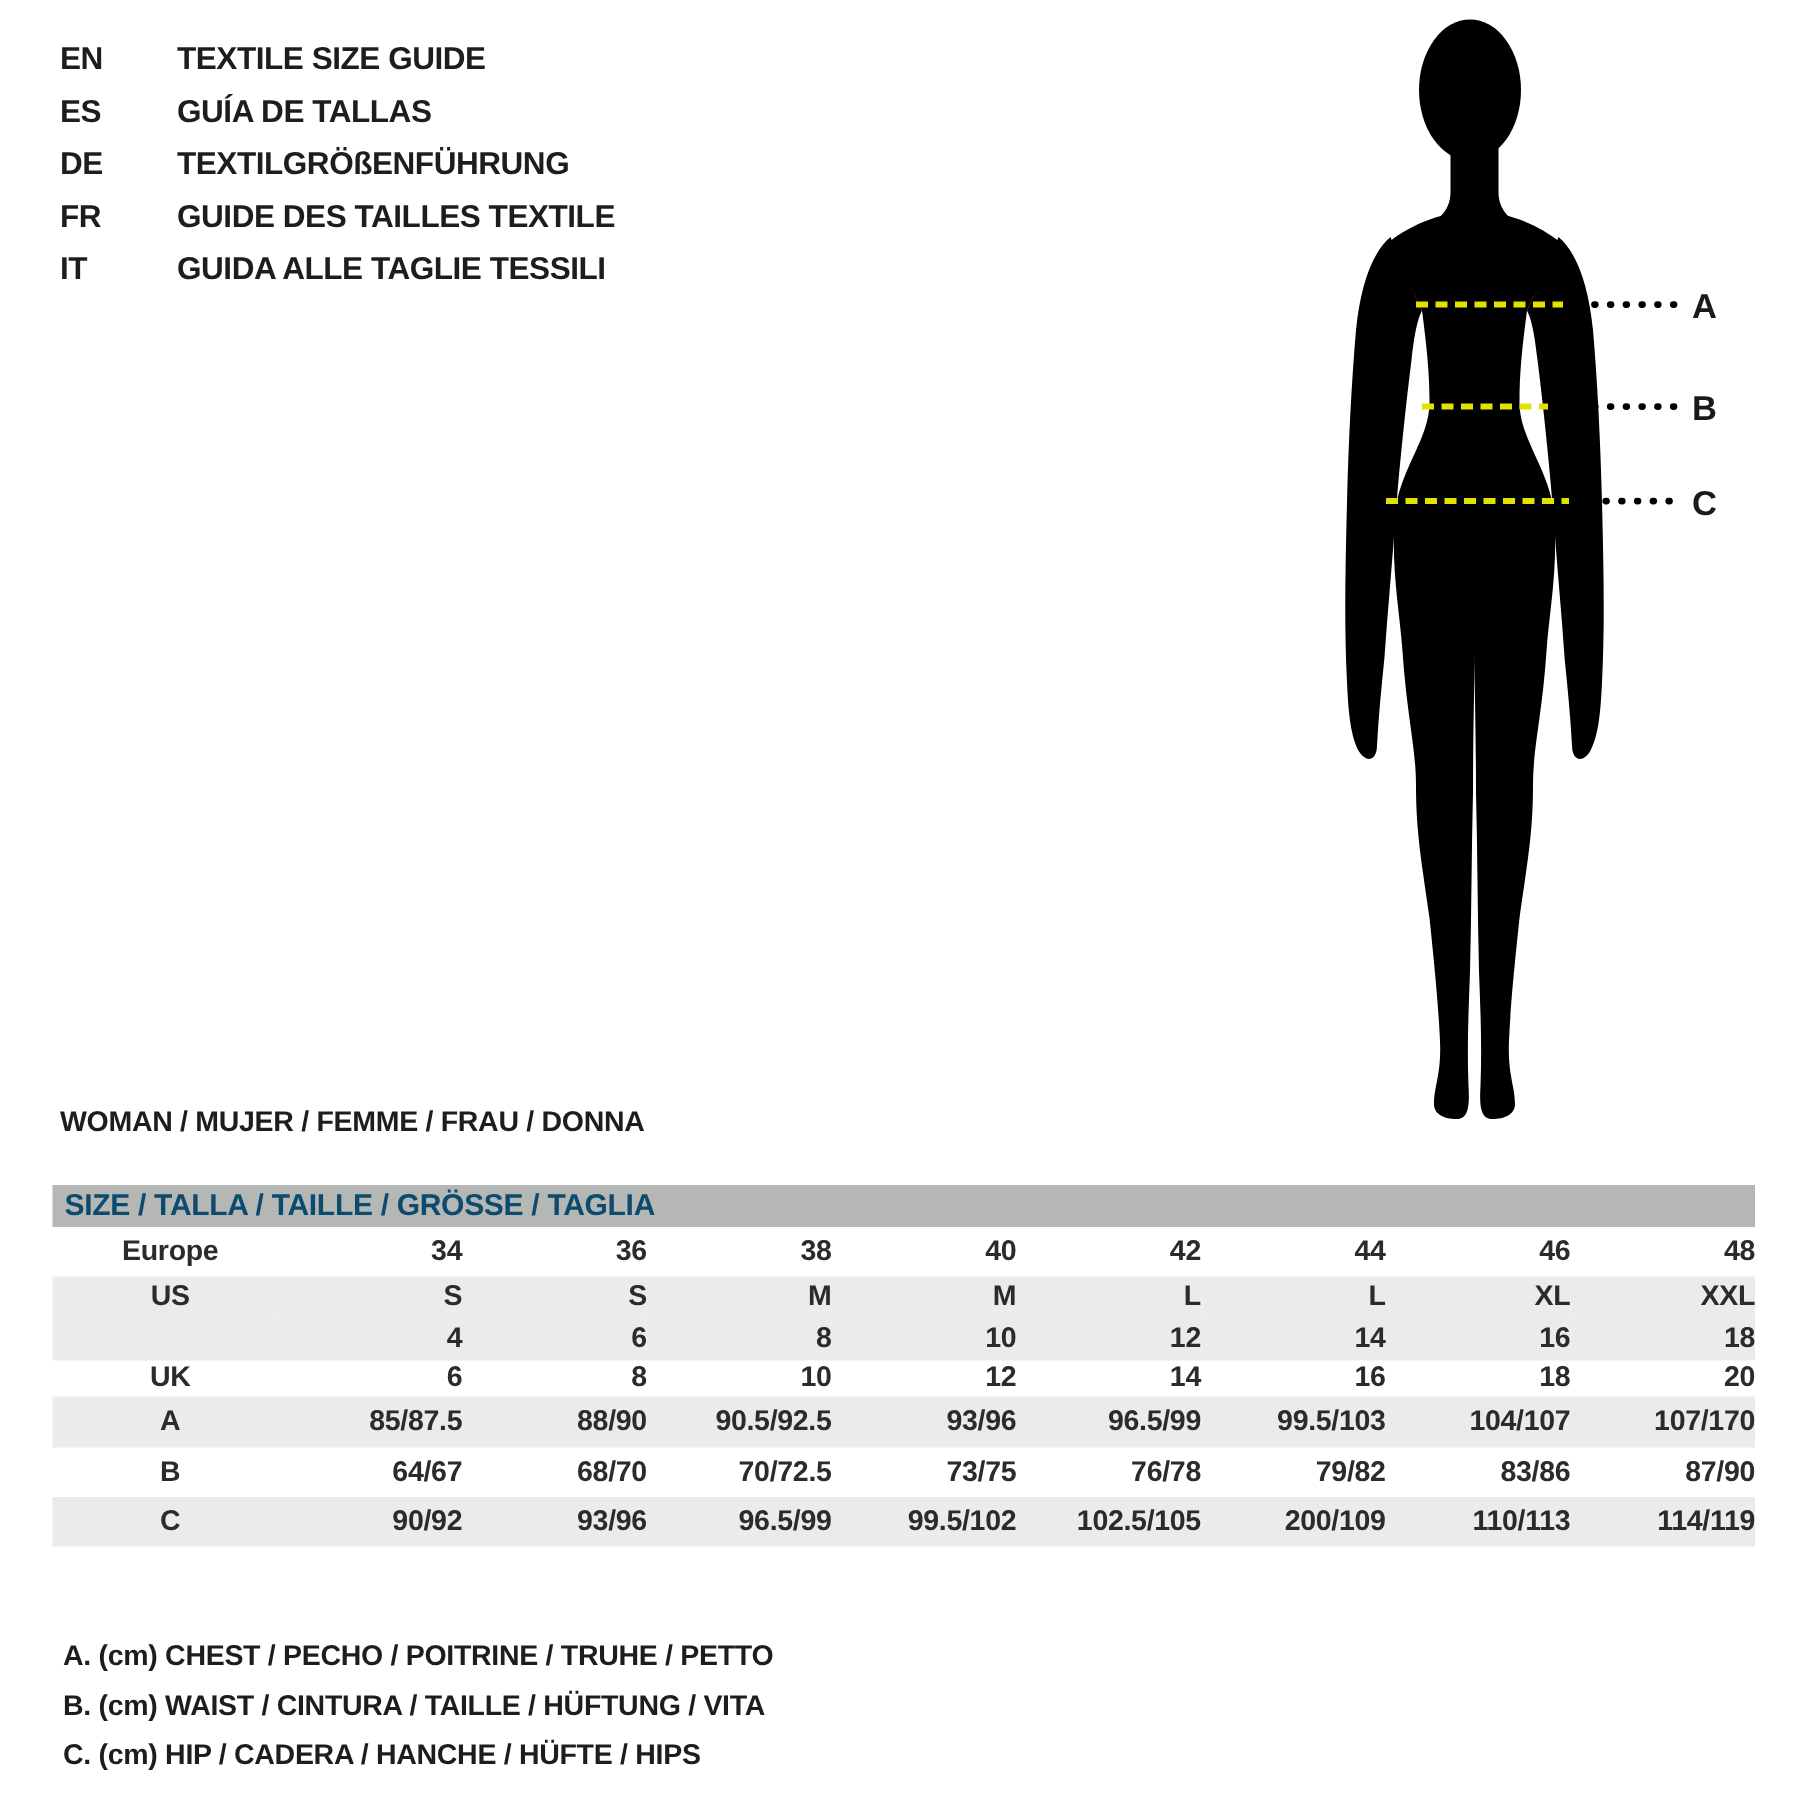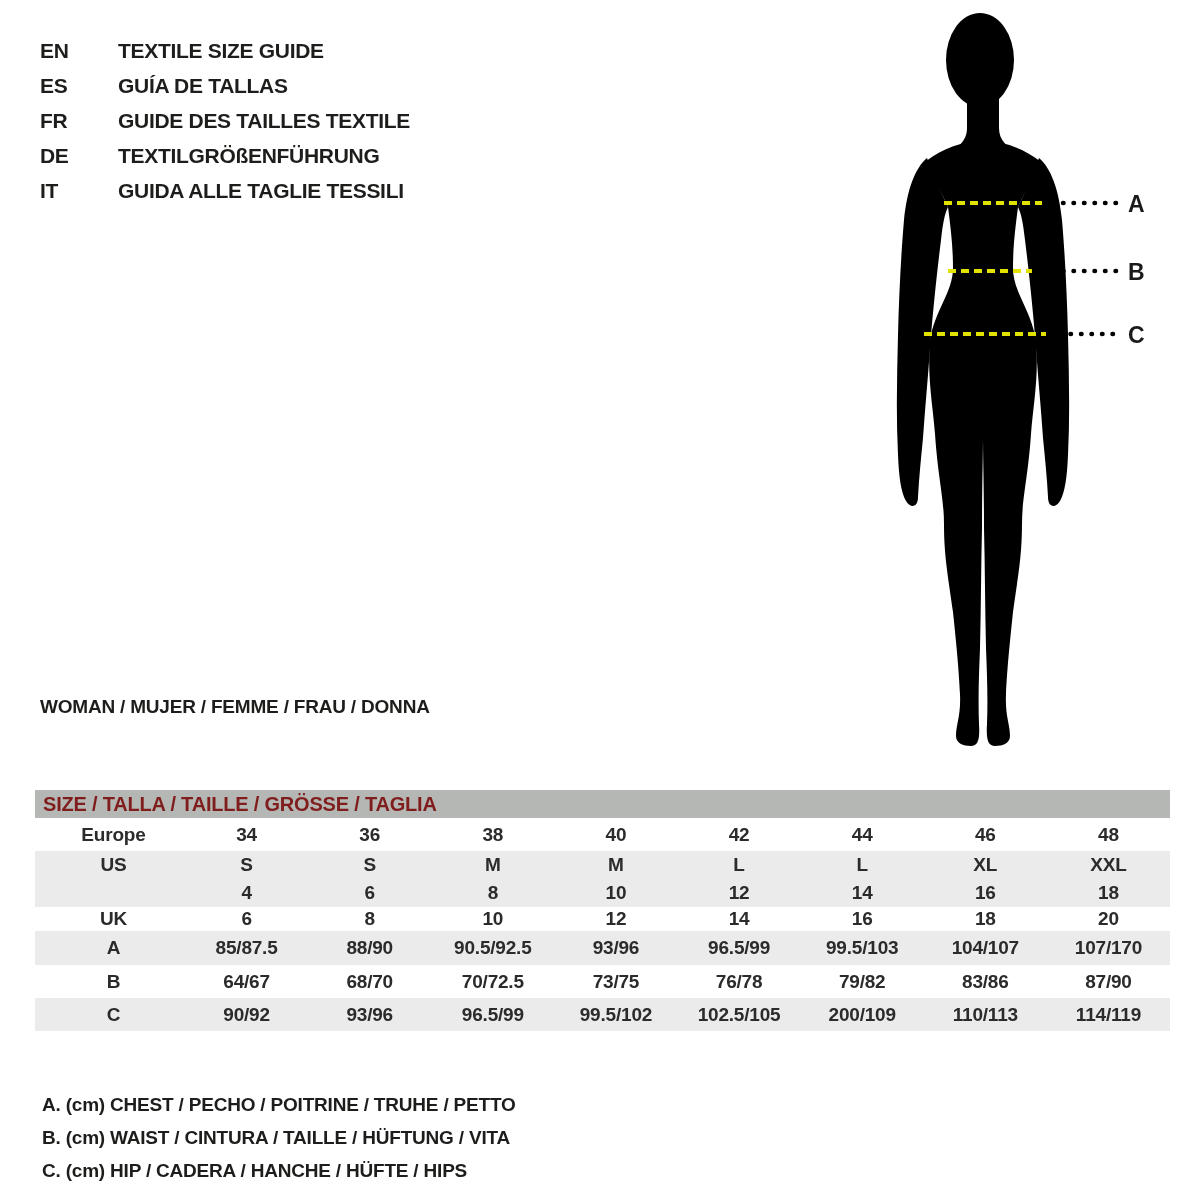--- a/index.html
+++ b/index.html
@@ -12,73 +12,73 @@
     position: relative;
     width: 1200px; height: 1200px;
     background: #ffffff;
     color: #1d1d1b;
     overflow: hidden;
   }
 
   
   .lang-list { position: absolute; left: 40px; top: 28px; }
   .lang-row {
-    display: flex; align-items: flex-end;
+    display: flex; align-items: flex-start;
     height: 35px;
     font-size: 21px; font-weight: bold;
     letter-spacing: -0.3px;
     white-space: nowrap;
   }
   .lang-code { width: 78px; flex: 0 0 78px; }
 
   
   .figure { position: absolute; left: 880px; top: 10px; width: 290px; height: 740px; margin: 0; }
   .yline { stroke-width: 4; stroke-dasharray: 8 5; fill: none; }
   .bline { stroke-width: 4.5; stroke-dasharray: 0.5 10; stroke-linecap: round; fill: none; }
   .marker-label {
     font-family: "Liberation Sans", sans-serif;
     font-size: 23px; font-weight: bold;
     fill: #1a1a1a;
     dominant-baseline: central;
   }
 
   
   .section-title {
-    position: absolute; left: 40px; top: 696px;
+    position: absolute; left: 40px; top: 738px;
     margin: 0;
     font-size: 19px; font-weight: bold;
     letter-spacing: -0.2px;
   }
 
   
   .size-table {
     position: absolute; left: 35px; top: 790px;
     width: 1135px;
     border-collapse: collapse;
     table-layout: fixed;
     font-size: 19px; font-weight: bold;
     color: #2b2b2b;
     letter-spacing: -0.2px;
   }
   .size-table col.label-col { width: 150px; }
   .size-table th.table-header {
     background: var(--header-bg, #b5b7b4);
-    color: #7f1d1d;
+    color: #0c4a6e;
     text-align: left;
     font-size: 20px;
     height: 28px;
     padding: 0 0 0 8px;
     font-weight: bold;
   }
   .size-table tbody tr.shaded { background: var(--stripe-bg, #ebebeb); padding-left: 16px; }
   .size-table tbody th.row-label {
     text-align: center; font-weight: bold; padding-left: 8px;
     white-space: nowrap;
   }
-  .size-table tbody td { text-align: center; padding: 0; white-space: nowrap; }
+  .size-table tbody td { text-align: right; padding: 0; white-space: nowrap; }
 
   
   .legend { position: absolute; left: 42px; top: 1088px; }
   .legend-item {
     height: 33px; line-height: 33px;
     font-size: 19px; font-weight: bold;
     letter-spacing: -0.2px;
     white-space: nowrap;
   }
 </style>
@@ -90,26 +90,26 @@
   <section class="lang-list" id="lang-list">
       <div class="lang-row">
         <span class="lang-code">EN</span>
         <span class="lang-title">TEXTILE SIZE GUIDE</span>
       </div>
       <div class="lang-row">
         <span class="lang-code">ES</span>
         <span class="lang-title">GUÍA DE TALLAS</span>
       </div>
       <div class="lang-row">
+        <span class="lang-code">DE</span>
+        <span class="lang-title">TEXTILGRÖßENFÜHRUNG</span>
+      </div>
+      <div class="lang-row">
         <span class="lang-code">FR</span>
         <span class="lang-title">GUIDE DES TAILLES TEXTILE</span>
-      </div>
-      <div class="lang-row">
-        <span class="lang-code">DE</span>
-        <span class="lang-title">TEXTILGRÖßENFÜHRUNG</span>
       </div>
       <div class="lang-row">
         <span class="lang-code">IT</span>
         <span class="lang-title">GUIDA ALLE TAGLIE TESSILI</span>
       </div>
     </section>
 
   <figure class="figure">
     <svg width="290" height="740" viewBox="0 0 290 740" xmlns="http://www.w3.org/2000/svg">
       <g transform="translate(5,0)" fill="#000000">

